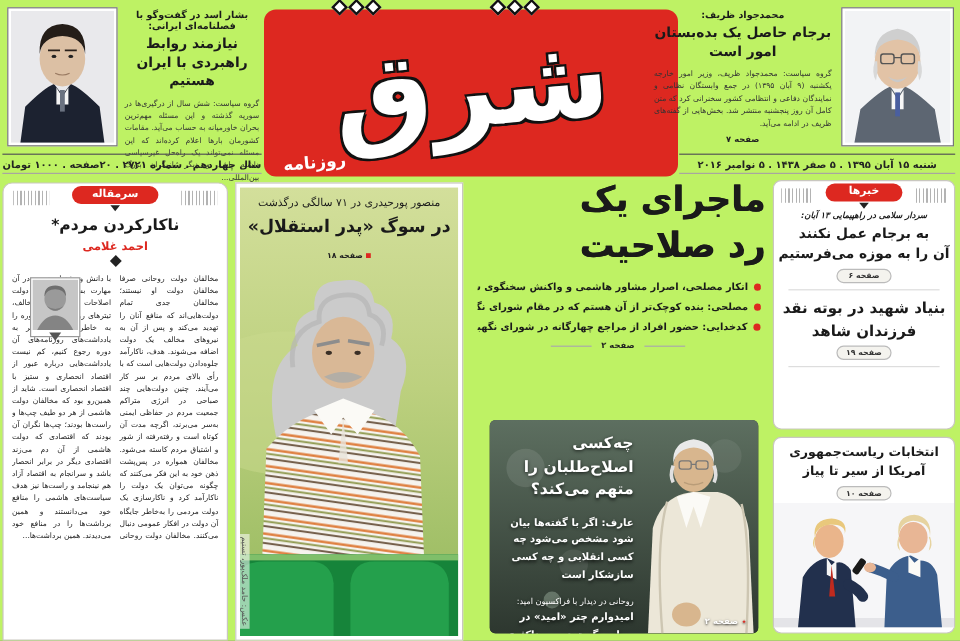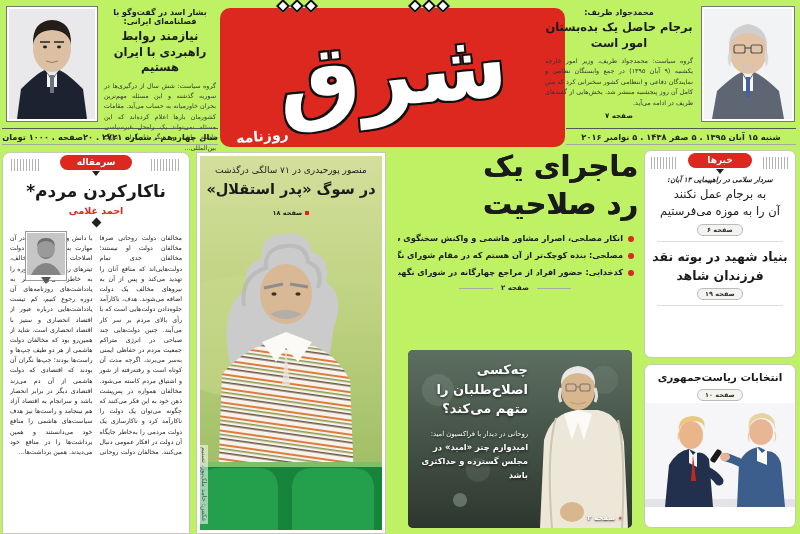--- a/index.html
+++ b/index.html
@@ -34,21 +34,21 @@
   .orn{position:absolute; top:6px; width:30px; height:12px; opacity:.75;
        background:repeating-linear-gradient(90deg,#9a9a9a 0 1px, transparent 1px 3px);}
   .pill{position:absolute; right:50%; transform:translateX(50%); top:2px; background:var(--red); color:#fff;
         font-size:9px; font-weight:bold; padding:2px 0 3px; width:72px; text-align:center; border-radius:10px;}
   .pill-tail{position:absolute; right:50%; transform:translateX(50%); top:18px; width:0; height:0;
              border-left:4px solid transparent; border-right:4px solid transparent; border-top:5px solid #222;}
 
   
   .editorial{left:2px; top:152px; width:188px; height:382px; background:#fff;
              border:1px solid var(--frame); border-radius:8px 8px 0 0;}
-  .ed-title{font-size:17px; font-weight:bold; margin-top:6px;}
+  .ed-title{font-size:13px; font-weight:bold; margin-top:6px;}
   .ed-author{color:var(--red); font-size:9.5px; font-weight:bold; margin-top:4px;}
   .ed-sep{width:7px; height:7px; background:#222; transform:rotate(45deg); margin:3px auto 0;}
   .ed-body{margin:7px 7px 0; height:288px; overflow:hidden; column-count:2; column-gap:7px;
            font-size:6.3px; line-height:1.62; text-align:justify; color:#222;}
   .ed-photo{left:22px; top:78px; width:42px; background:#fff; border:1px solid #999; padding:1px; z-index:3;}
   .ed-photo-tail{left:38px; top:124px; width:0; height:0; z-index:3;
              border-left:5px solid transparent; border-right:5px solid transparent; border-top:7px solid #555;}
 
   
   .obit{left:196px; top:152px; width:190px; height:382px; background:#fff; border:1px solid var(--frame); padding:3px;}
@@ -83,21 +83,21 @@
   .aref-kicker2{font-size:6.8px; margin-top:11px;}
   .aref-sub2{font-size:8.4px; font-weight:bold; line-height:1.7; margin-top:2px;}
   .aref-page{position:absolute; right:10px; bottom:6px; color:#fff; font-size:7px; font-weight:bold; z-index:2;
              text-shadow:0 1px 2px rgba(0,0,0,.8);}
   .redstar{color:var(--red); margin-left:3px;}
 
   
   .news1{left:644px; top:150px; width:152px; height:208px; background:#fff; border:1px solid var(--frame); border-radius:7px;}
   .news2{left:644px; top:364px; width:152px; height:164px; background:#fff; border:1px solid var(--frame); border-radius:7px; overflow:hidden;}
   .n-kicker{font-size:7px; font-weight:bold; margin-top:3px;font-style:italic;}
-  .n-t1{font-size:11.5px; font-weight:normal; line-height:1.5; margin-top:2px;}
+  .n-t1{font-size:11.5px; font-weight:bold; line-height:1.5; margin-top:2px;}
   .n-t2{font-size:12.5px; font-weight:bold; line-height:1.55;}
   .n-t3{font-size:14px; font-weight:bold; line-height:1.55;}
   .pagepill{margin:3px auto 0; width:46px; font-size:6.5px; font-weight:bold; text-align:center;
             border:1px solid #bbb; border-radius:8px; background:#f4f3ee; padding:1px 0; color:#333;}
   .divider{border-top:1px solid #ddd; margin:5px 12px;}
   .n-e{font-size:10.5px; font-weight:bold; line-height:1.5; margin-top:5px;}
 </style>
 </head>
 <body>
 
@@ -279,20 +279,21 @@
         <path d="M35,26 Q32,34 35,40 M69,26 Q72,34 69,40" stroke="#e0e0e0" stroke-width="3" fill="none"></path>
         <rect x="40" y="22" width="10" height="7" rx="2" fill="none" stroke="#777" stroke-width="1.1"></rect>
         <rect x="54" y="22" width="10" height="7" rx="2" fill="none" stroke="#777" stroke-width="1.1"></rect>
         <line x1="50" y1="25" x2="54" y2="25" stroke="#777" stroke-width="1.1"></line>
         <path d="M44,40 Q52,44 60,40" stroke="#b99c78" stroke-width="1.2" fill="none"></path>
         <ellipse cx="46" cy="150" rx="12" ry="10" fill="#d8b68e"></ellipse>
       </g>
     </svg>
     <div class="aref-text">
       <div class="aref-title">چه‌کسی اصلاح‌طلبان را متهم می‌کند؟</div>
+      <div class="aref-sub1">عارف: اگر با گفته‌ها بیان شود مشخص می‌شود چه کسی انقلابی و چه کسی سازشکار است</div>
       <div class="aref-kicker2">روحانی در دیدار با فراکسیون امید:</div>
       <div class="aref-sub2">امیدوارم چتر «امید» در مجلس گسترده و حداکثری باشد</div>
     </div>
     <div class="aref-page"><span class="redstar">٭</span><span>صفحه ۲</span></div>
   </div>
 
   <div class="abs news1 ctr">
     <div class="badge-row">
       <span class="orn" style="right:6px; width:26px;"></span>
       <span class="orn" style="left:6px; width:26px;"></span>
@@ -314,20 +315,21 @@
         <div>فرزندان شاهد</div>
       </div>
       <div class="pagepill">صفحه ۱۹</div>
     </div>
     <div class="divider"></div>
   </div>
 
   <div class="abs news2 ctr">
     <div class="n-e">
       <div>انتخابات ریاست‌جمهوری</div>
+      <div>آمریکا از سیر تا پیاز</div>
     </div>
     <div class="pagepill">صفحه ۱۰</div>
     <svg width="150" height="104" viewBox="0 0 150 104" style="display:block; margin-top:2px;">
       <rect width="150" height="104" fill="#f6f6f8"></rect>
       <rect y="96" width="150" height="8" fill="#e4e4e8"></rect>
       <g transform="translate(18,6)">
         <path d="M2,98 L6,56 Q14,42 26,40 L34,44 Q40,42 46,50 L50,98 Z" fill="#22304d"></path>
         <path d="M26,40 L30,46 L34,42 L34,58 L26,54 Z" fill="#f5f5f5"></path>
         <path d="M30,46 L33,72 L28,72 Z" fill="#c02a1e"></path>
         <ellipse cx="28" cy="26" rx="12" ry="14" fill="#eab58b"></ellipse>

